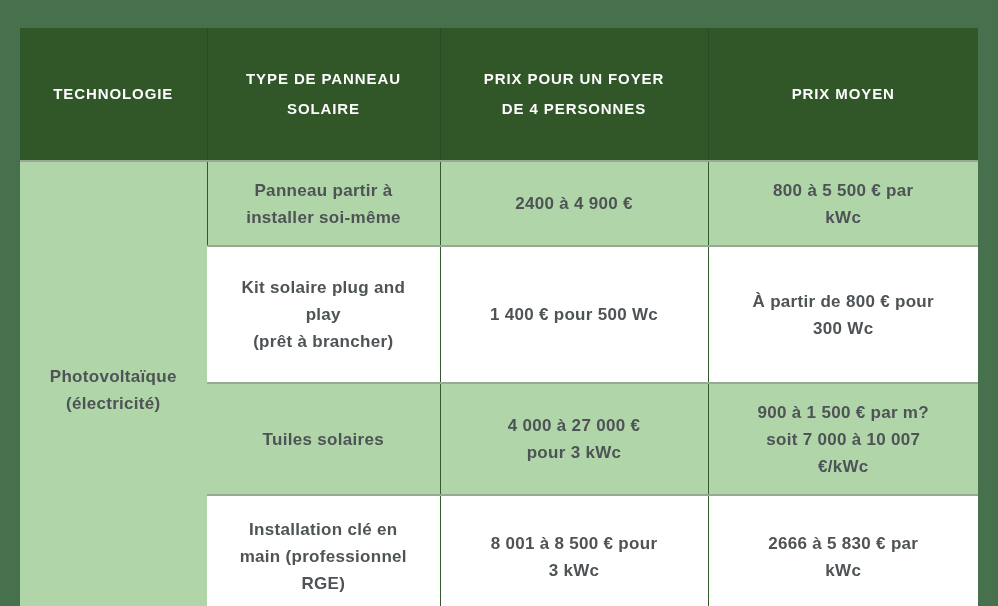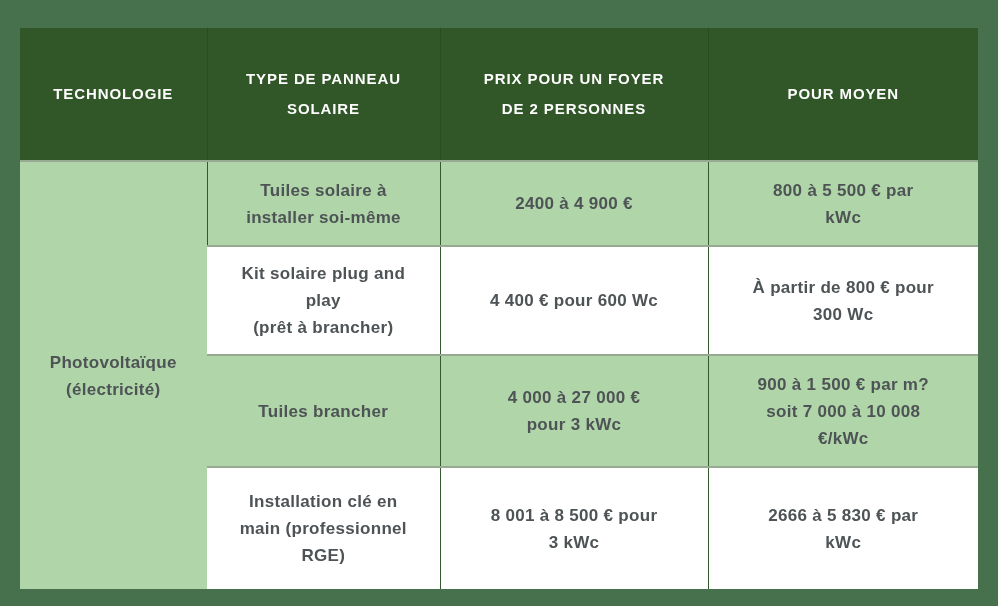--- a/index.html
+++ b/index.html
@@ -51,21 +51,21 @@
     letter-spacing: 0.3px;
     line-height: 27px;
     border-left: 1px solid #35592f;
   }
   td:first-child { border-left: none; }
 
   tr.data-row { border-top: 2px solid #97aa91; }
 
   tr.h-row    { height: 133px; }
   tr.r1       { height: 85px;  }
-  tr.r2       { height: 109px; margin-top: 21px; }
+  tr.r2       { height: 137px; margin-top: 21px; }
   tr.r3       { height: 112px; }
   tr.r4       { height: 122px; }
 
   td.shaded { background: #afd5a8; }
   td.plain  { background: #ffffff; }
 </style>
 </head>
 <body>
 
 <div class="stage">
@@ -75,46 +75,46 @@
         <col class="c2">
         <col class="c3">
         <col class="c4">
     </colgroup>
     <tbody>
         <tr class="h-row">
       <th>TECHNOLOGIE</th>
       <th>TYPE DE PANNEAU
 SOLAIRE</th>
       <th>PRIX POUR UN FOYER
-DE 2 PERSONNES</th>
-      <th>POUR MOYEN</th>
+DE 4 PERSONNES</th>
+      <th>PRIX MOYEN</th>
     </tr>
     <tr class="data-row r1">
       <td class="shaded" rowspan="4">Photovoltaïque
 (électricité)</td>
-      <td class="shaded">Tuiles solaire à
+      <td class="shaded">Panneau partir à
 installer soi-même</td>
       <td class="shaded">2400 à 4 900 €</td>
       <td class="shaded">800 à 5 500 € par
 kWc</td>
     </tr>
     <tr class="data-row r2">
       <td class="plain">Kit solaire plug and
 play
 (prêt à brancher)</td>
-      <td class="plain">4 400 € pour 600 Wc</td>
+      <td class="plain">1 400 € pour 500 Wc</td>
       <td class="plain">À partir de 800 € pour
 300 Wc</td>
     </tr>
     <tr class="data-row r3">
-      <td class="shaded">Tuiles brancher</td>
+      <td class="shaded">Tuiles solaires</td>
       <td class="shaded">4 000 à 27 000 €
 pour 3 kWc</td>
       <td class="shaded">900 à 1 500 € par m?
-soit 7 000 à 10 008
+soit 7 000 à 10 007
 €/kWc</td>
     </tr>
     <tr class="data-row r4">
       <td class="plain">Installation clé en
 main (professionnel
 RGE)</td>
       <td class="plain">8 001 à 8 500 € pour
 3 kWc</td>
       <td class="plain">2666 à 5 830 € par
 kWc</td>

